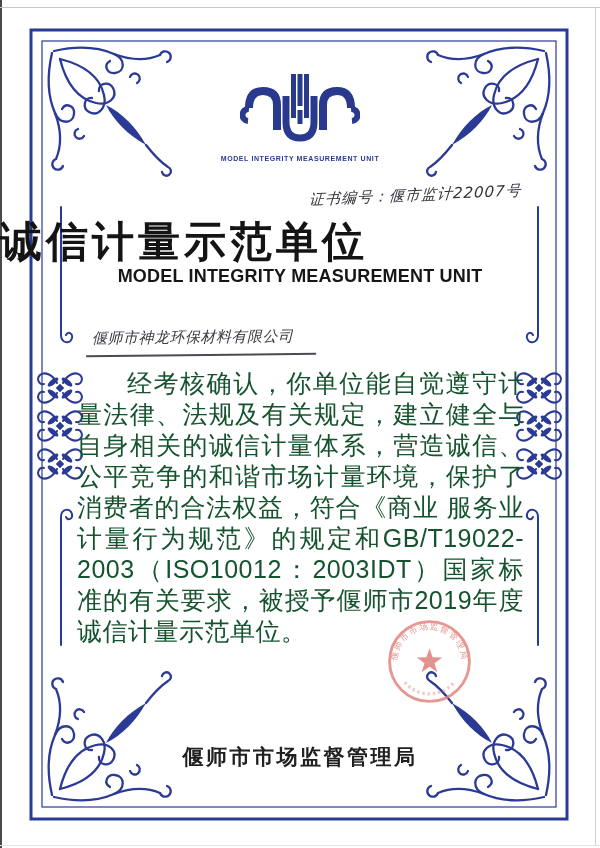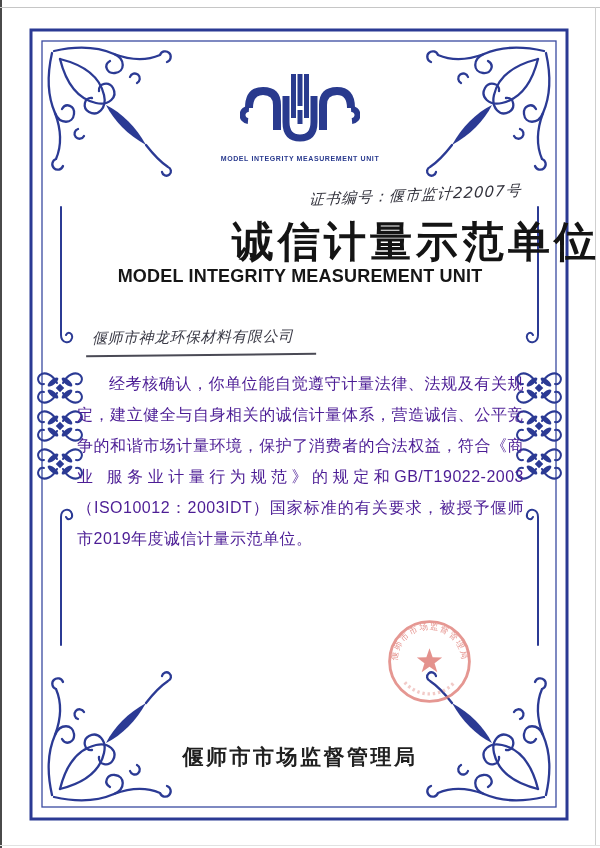--- a/index.html
+++ b/index.html
@@ -22,40 +22,40 @@
   }
 
   .cert-no{
     position:absolute;right:78px;top:186px;
     font-size:15px;color:#33333d;transform:rotate(-2.5deg);
     letter-spacing:1px;white-space:nowrap;
   }
   .cert-no .hand{font-family:"DejaVu Sans",sans-serif;font-style:italic;transform:skewX(-6deg);display:inline-block;}
 
   .title{
-    position:absolute;left:0;top:214px;width:600px;text-align:right;
+    position:absolute;left:0;top:214px;width:600px;text-align:left;
     font-family:"DejaVu Serif","Liberation Serif",serif;
     font-size:42px;font-weight:bold;color:#141414;letter-spacing:4px;white-space:nowrap;
   }
   .subtitle{
     position:absolute;left:0;top:266px;width:600px;text-align:center;
     font-size:18px;font-weight:bold;color:#161616;letter-spacing:.2px;white-space:nowrap;
   }
 
   .company{
     position:absolute;left:86px;top:328px;width:224px;height:26px;
     border-bottom:2px solid #4a4a55;
     font-size:15px;color:#3a3a46;
     font-family:"DejaVu Sans",sans-serif;font-style:italic;
     transform:rotate(-.6deg);padding-left:6px;letter-spacing:.5px;white-space:nowrap;
   }
 
   .body-text{
     position:absolute;left:77px;top:368px;width:447px;
-    font-size:16px;line-height:31px;color:#4c1d95;
+    font-size:25px;line-height:31px;color:#14532d;
     text-align:justify;text-indent:2em;letter-spacing:.5px;
   }
 
   .issuer{
     position:absolute;left:303px;top:645px;
     font-size:17px;font-weight:600;color:#33333f;letter-spacing:1.5px;white-space:nowrap;
   }
 
   .seal-svg{position:absolute;left:382px;top:614px;width:95px;height:95px;filter:blur(.3px);}
 

